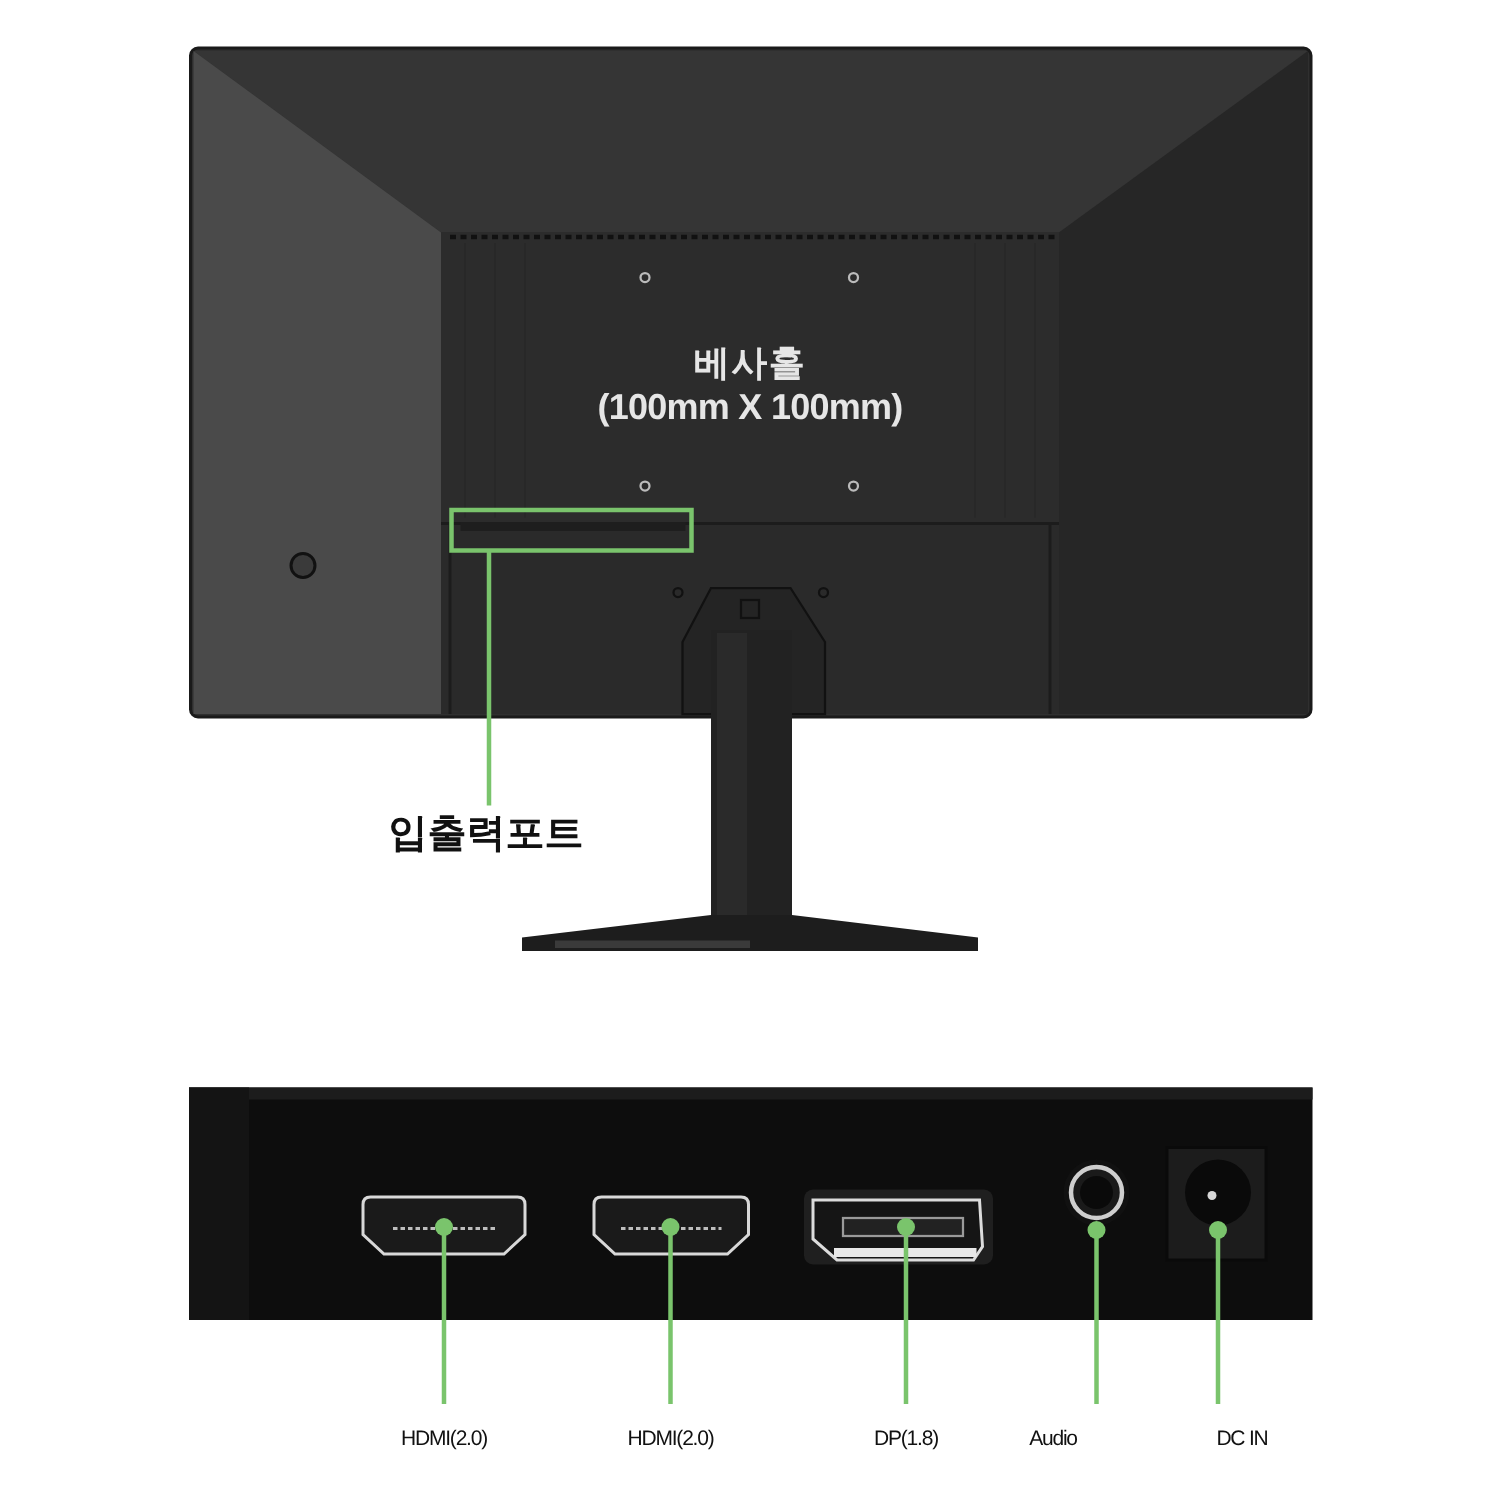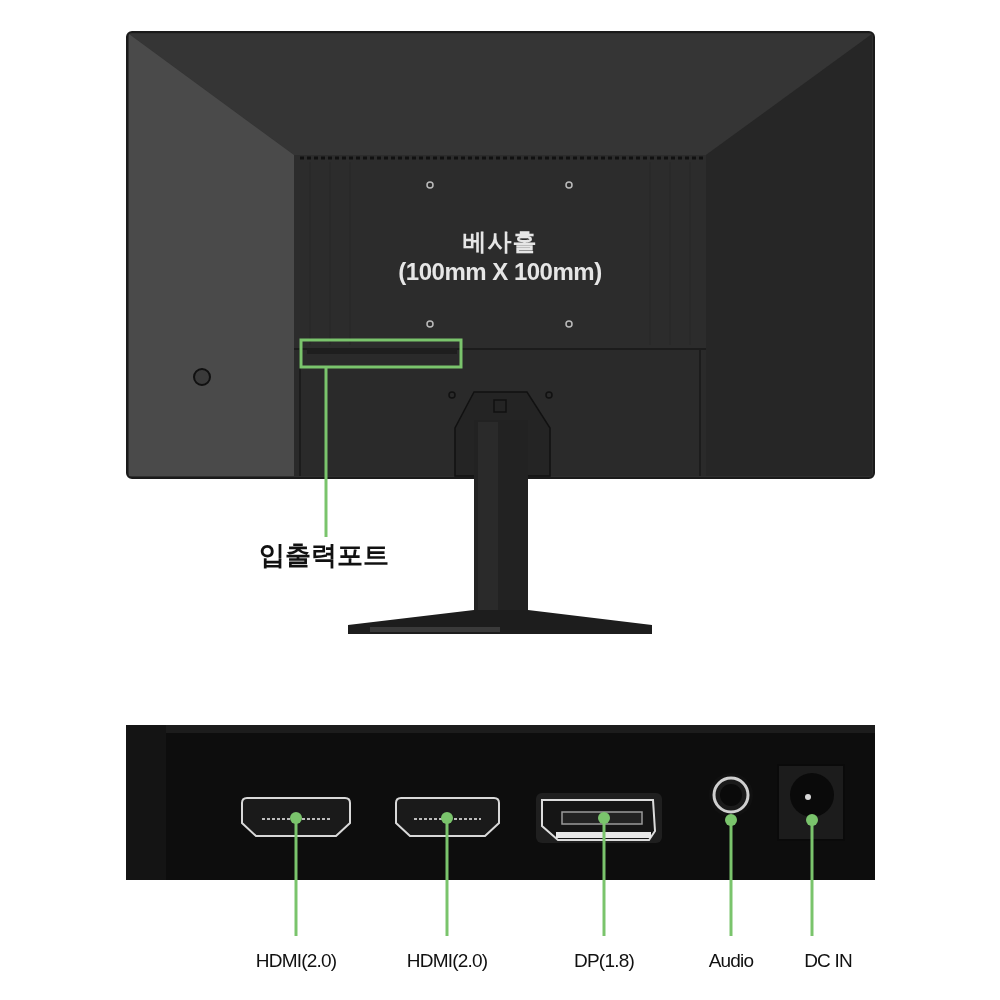--- a/index.html
+++ b/index.html
@@ -5,21 +5,21 @@
   html, body { margin: 0; padding: 0; background: #ffffff; }
   body { width: 1000px; height: 1000px; position: relative; overflow: hidden;
          font-family: "Liberation Sans", "DejaVu Sans", sans-serif; }
   #monitor-svg { position: absolute; left: 0; top: 0; }
   .vesa-label { position: absolute; left: 300px; width: 400px; text-align: center;
                 color: #e6e6e6; font-weight: bold; font-family: Liberation Sans, sans-serif; }
   .vesa-title { top: 226px; font-size: 24px; letter-spacing: 1px; }
   .vesa-size  { top: 258px; font-size: 24px; letter-spacing: -0.5px; }
   .io-label { position: absolute; left: 236px; top: 538px; font-size: 26px; font-weight: bold;
               color: #111; font-family: "DejaVu Sans", sans-serif; letter-spacing: 0px; margin-left: 23px; }
-  .port-label { position: absolute; top: 950px; font-size: 19px; color: #111;
+  .port-label { position: absolute; top: 950px; font-size: 14px; color: #111;
                 transform: translateX(-50%); white-space: nowrap; letter-spacing: -0.8px; }
   .green { stroke: #7ac46c; }
 </style>
 </head>
 <body>
 
 <svg id="monitor-svg" width="1000" height="1000" viewBox="0 0 1000 1000">
 
   <g>
     <rect x="127" y="32" width="747" height="446" rx="5" fill="#2f2f2f" stroke="#1a1a1a" stroke-width="2"></rect>
@@ -130,14 +130,14 @@
 </svg>
 
 <div class="vesa-label vesa-title">베사홀</div>
 <div class="vesa-label vesa-size">(100mm X 100mm)</div>
 
 <div class="io-label">입출력포트</div>
 
 <div class="port-label" style="left:296px">HDMI(2.0)</div>
 <div class="port-label" style="left:447px">HDMI(2.0)</div>
 <div class="port-label" style="left:604px">DP(1.8)</div>
-<div class="port-label" style="left:731px">Audio</div>
+<div class="port-label" style="left:702px">Audio</div>
 <div class="port-label" style="left:828px">DC IN</div>
 
 </body></html>

